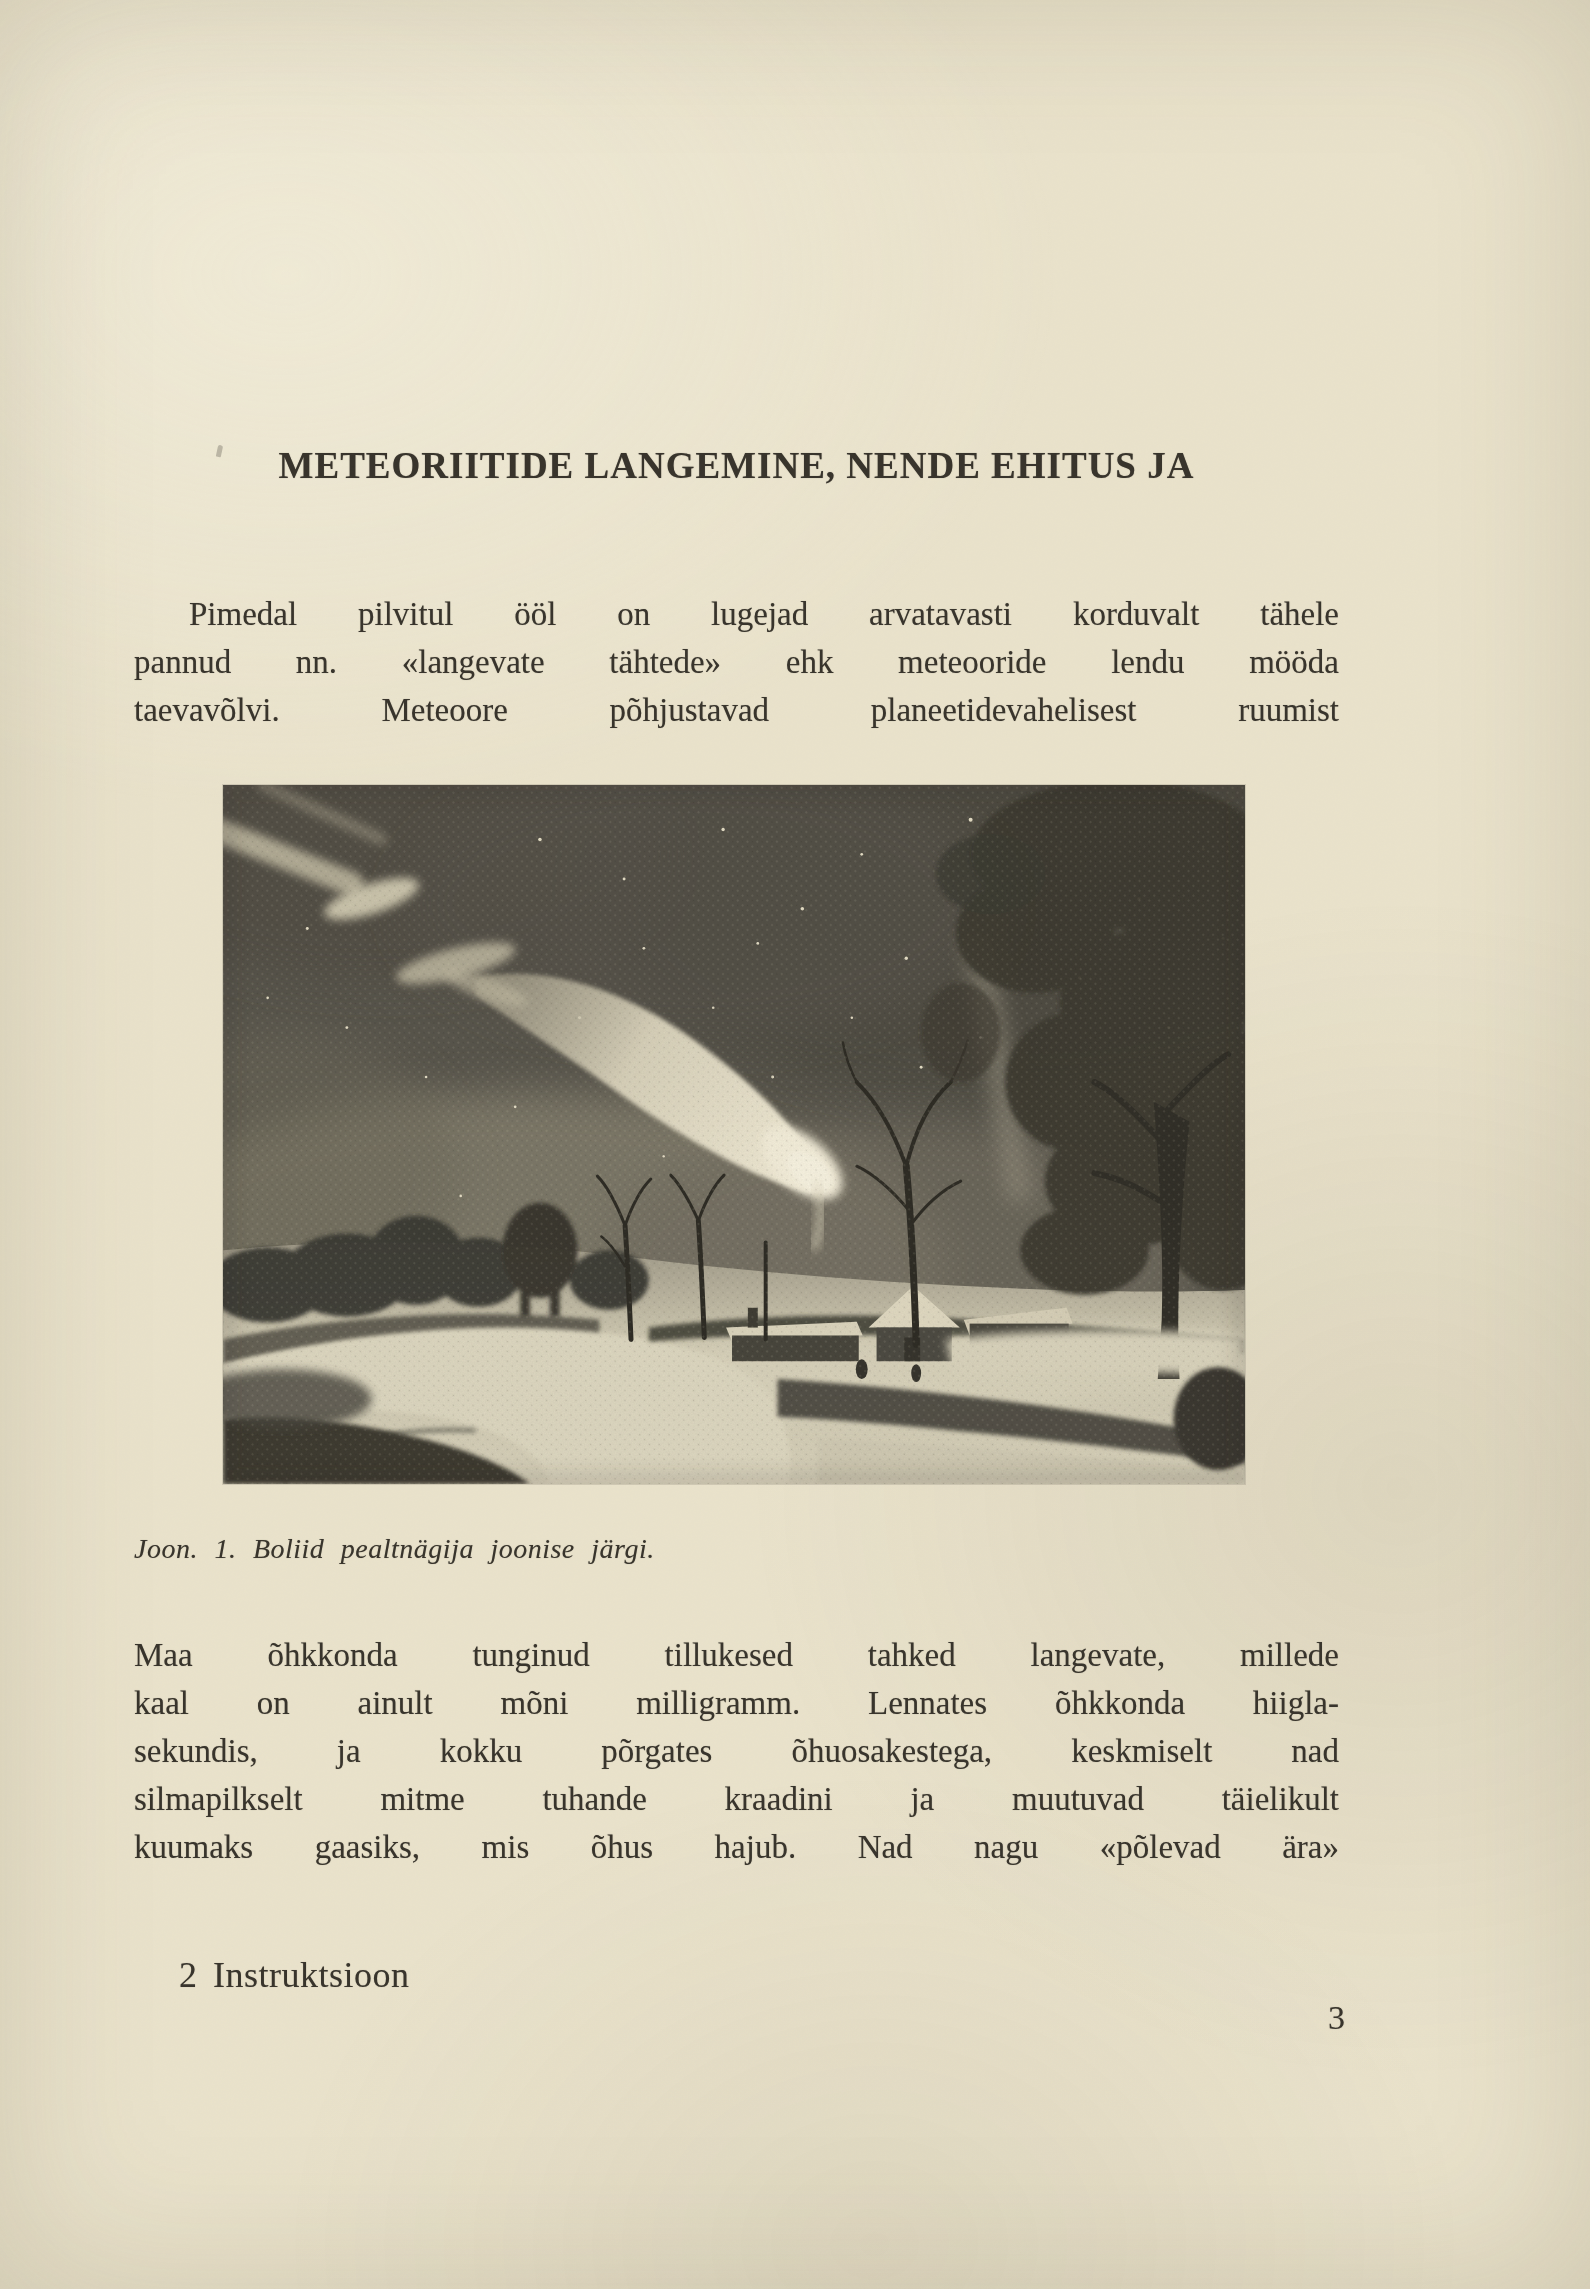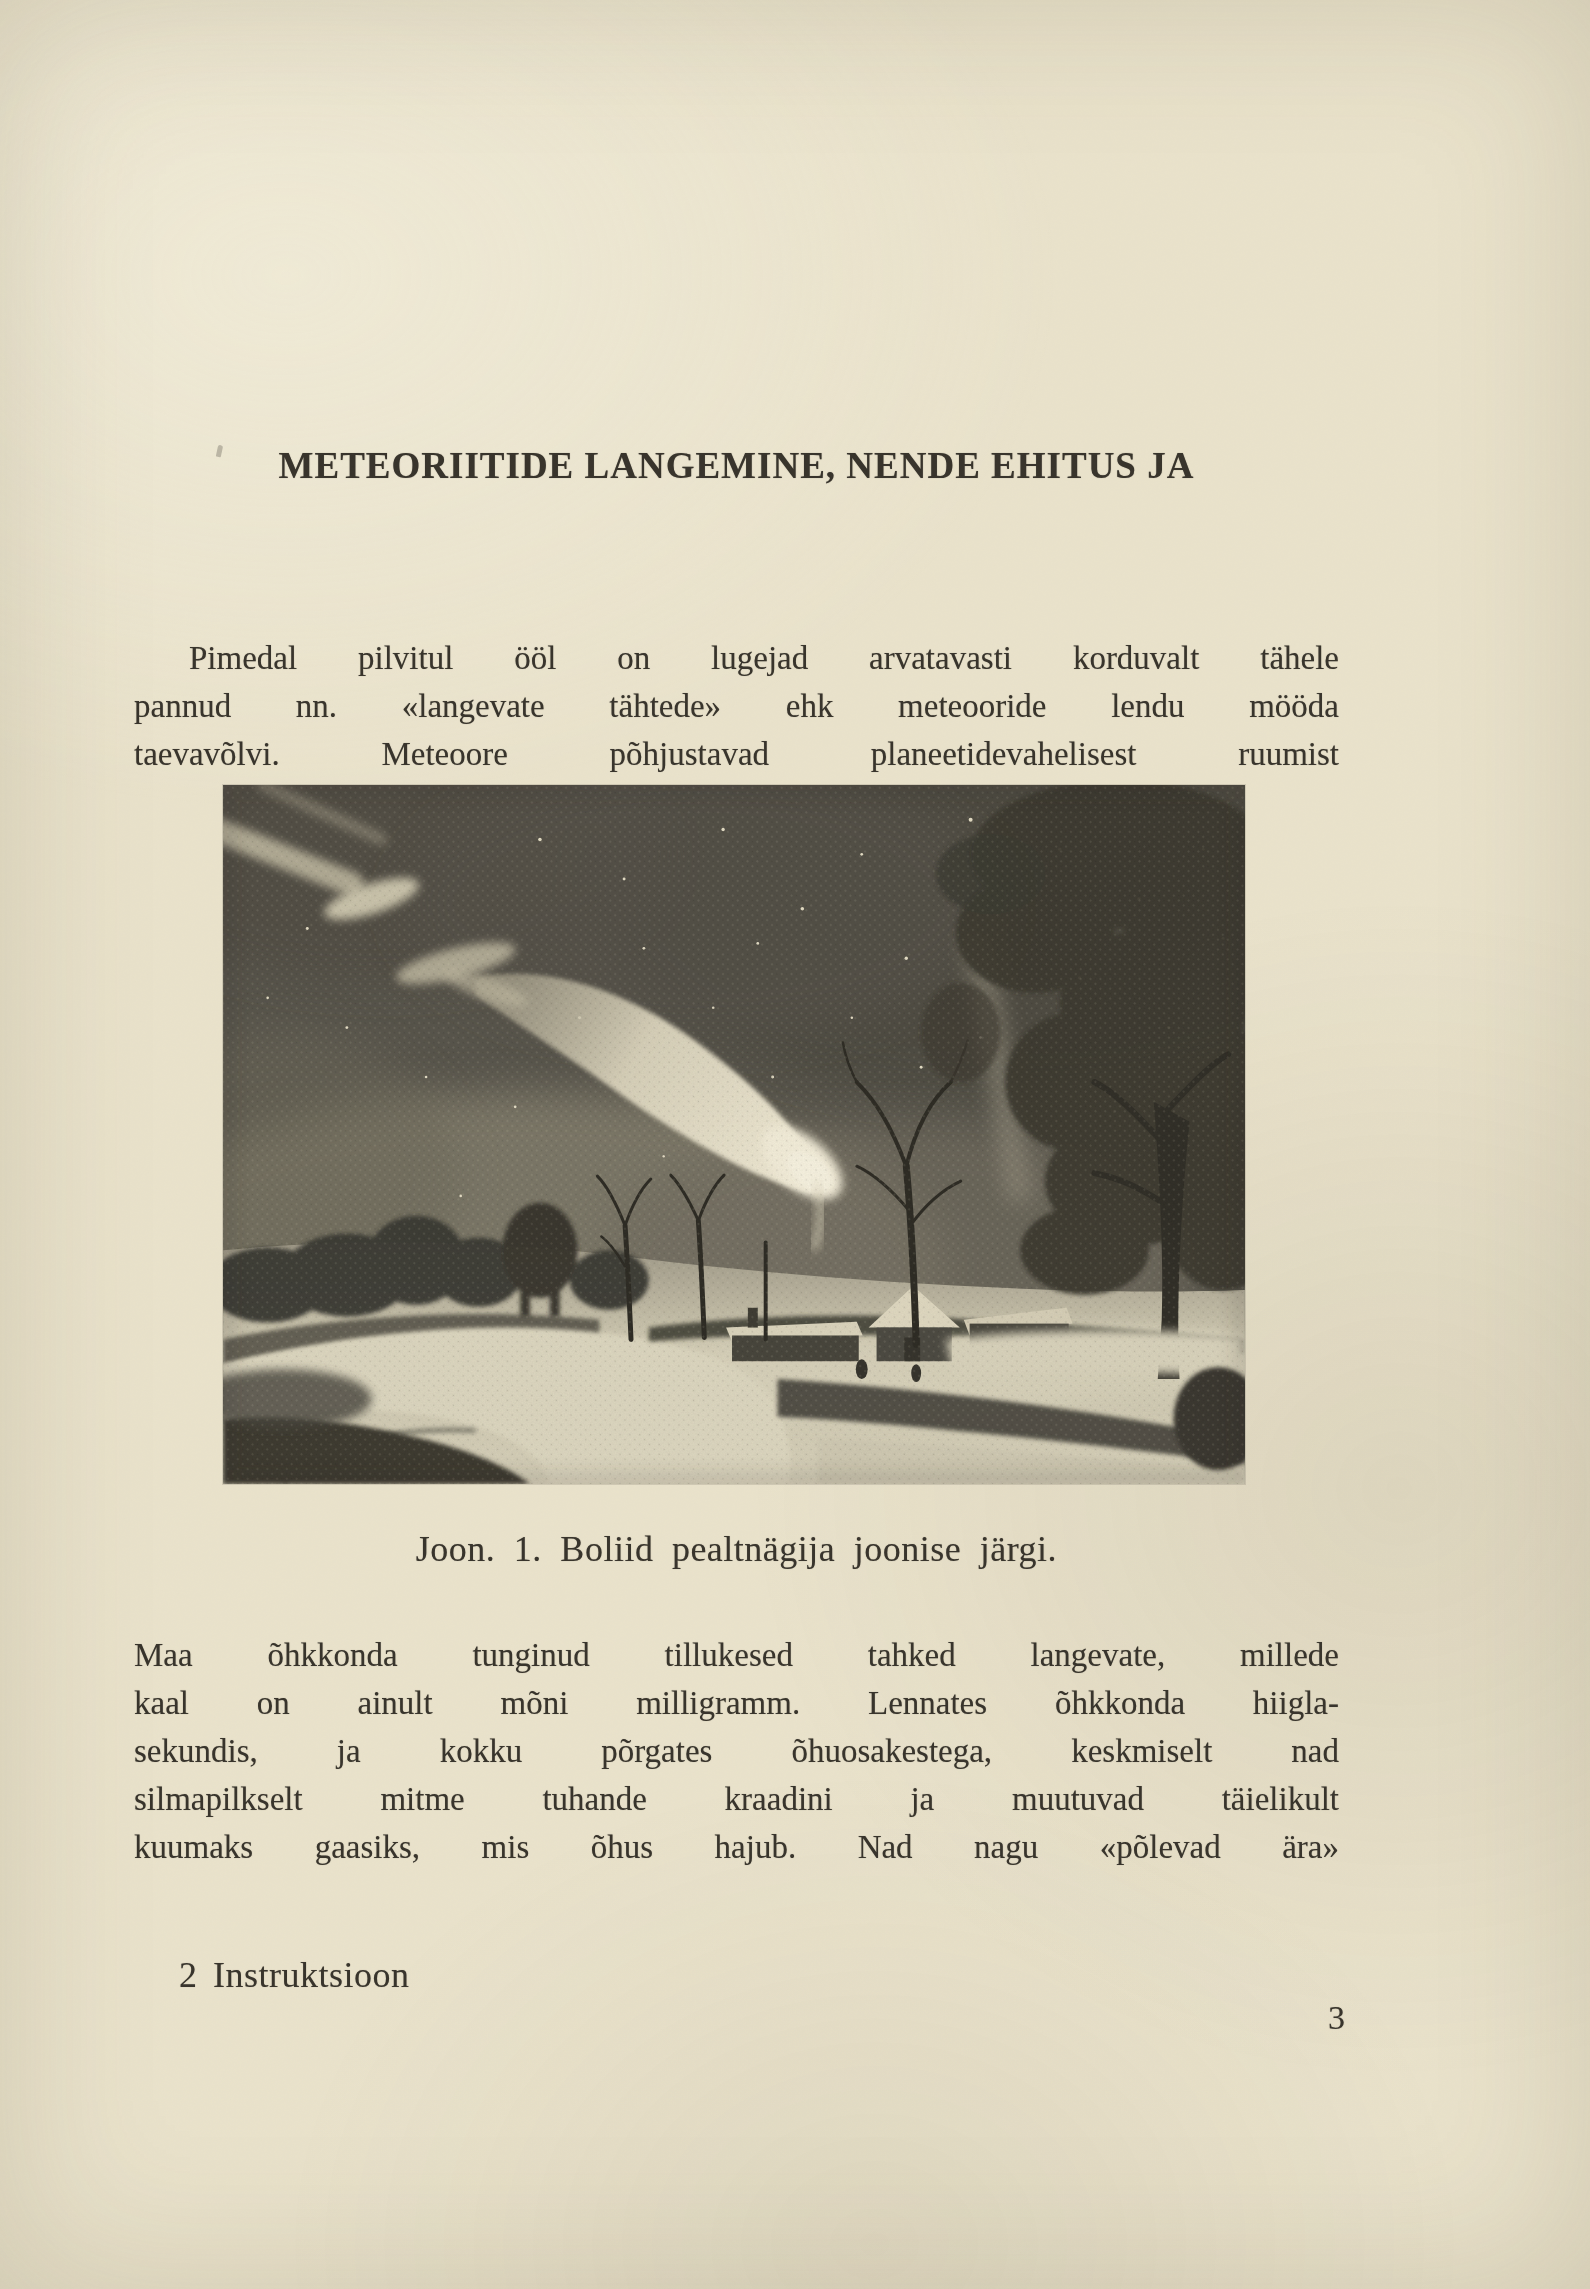--- a/index.html
+++ b/index.html
@@ -26,27 +26,28 @@
     font-weight:bold;font-size:37px;line-height:54px;letter-spacing:1px;
     text-shadow:0 0 1px rgba(55,51,43,.45);
   }
   .para{position:absolute;left:0;width:100%;}
   .para .line{
     font-size:33px;line-height:48px;
     text-align:justify;text-align-last:justify;
     text-shadow:0 0 1px rgba(55,51,43,.35);
     height:48px;overflow:visible;white-space:nowrap0;
   }
-  .para .line.indent{padding-left:55px;box-sizing:border-box;margin-top:44px;}
+  .para .line.indent{padding-left:55px;box-sizing:border-box;}
   .figure-wrap{position:absolute;left:223px;top:785px;width:1022px;height:699px;box-shadow:0 0 0 1px rgba(60,55,45,.15);}
   .figure-wrap svg{display:block;width:1022px;height:699px;}
   .figure-caption{
-    position:absolute;top:1531px;left:0;width:100%;text-align:center;
-    font-size:36px;line-height:36px;word-spacing:9px;letter-spacing:0.5px;
+    position:absolute;top:1531px;left:0;width:100%;text-align:left;
+    font-size:28px;line-height:36px;word-spacing:9px;letter-spacing:0.5px;
     text-shadow:0 0 1px rgba(55,51,43,.35);
+    font-style:italic;
   }
   .signature-mark{
     position:absolute;left:179px;top:1960px;font-size:36px;line-height:30px;
     letter-spacing:0.5px;word-spacing:6px;text-shadow:0 0 1px rgba(55,51,43,.3);
   }
   .page-number{
     position:absolute;left:1309px;top:1998px;width:55px;text-align:center;
     font-size:34px;line-height:40px;text-shadow:0 0 1px rgba(55,51,43,.35);
   }
   .scan-speck{

